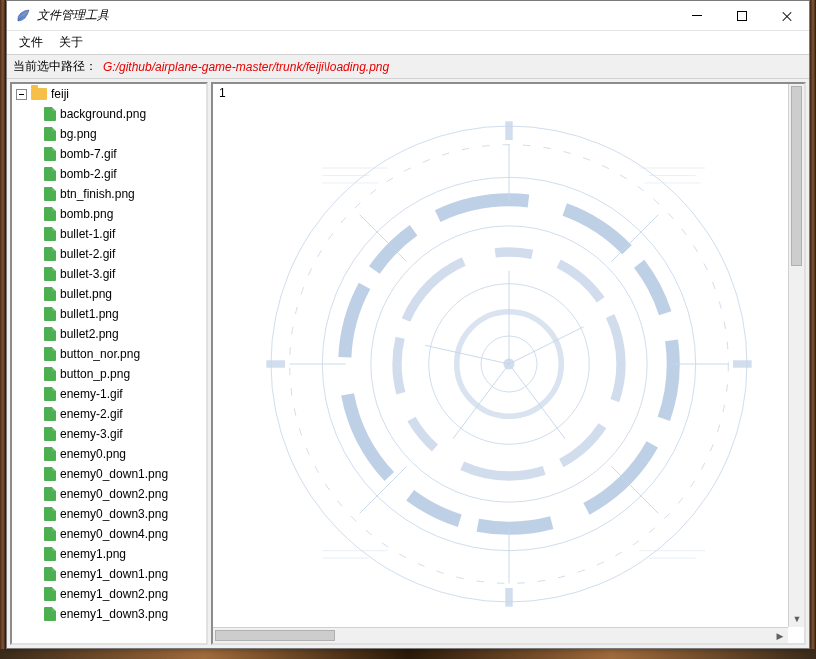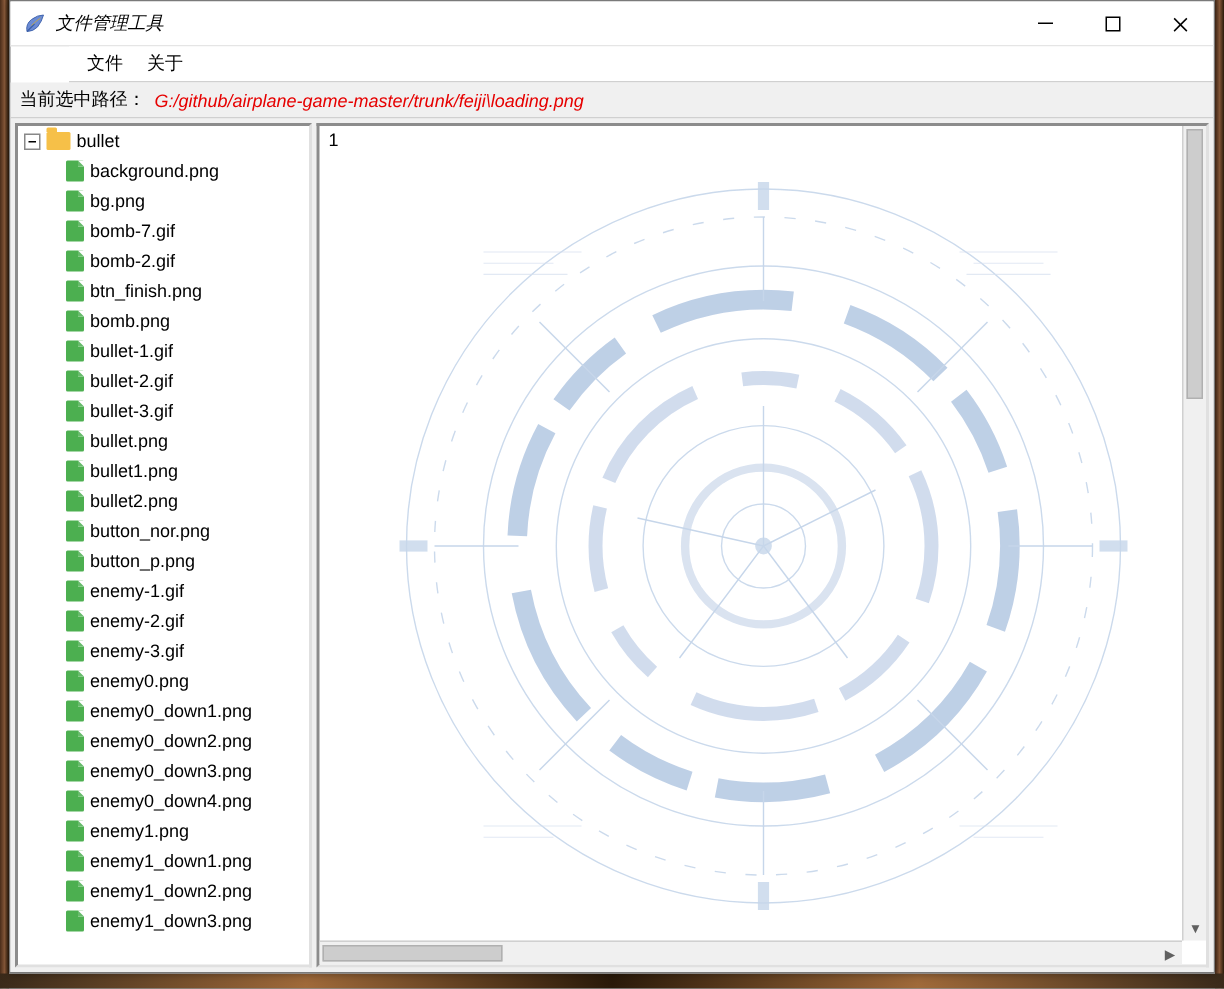--- a/index.html
+++ b/index.html
@@ -52,21 +52,20 @@
   .tk-close::after { transform:rotate(-45deg); }
 
   
   .menubar {
     height: 24px;
     display: flex; align-items: center;
     padding: 0 4px;
     color: #000;
     border-bottom: 1px solid #d0d0d0;
     background:#fff;
-    margin-left:39px;
   }
   .menubar .menu-item { padding: 3px 8px; }
 
   
   .pathrow {
     height: 24px;
     display: flex; align-items: center;
     padding: 0 6px;
     color: #000;
     font-size: 12px;
@@ -212,21 +211,21 @@
 
   <div class="body">
 
     <div class="tree-panel">
       <div class="tree">
         <ul>
           <li>
             <div class="row">
               <span class="expander"></span>
               <span class="folder-ico"></span>
-              <span>bullet</span>
+              <span>feiji</span>
             </div>
             <ul id="file-list">
                 <li>
                   <div class="row level-1">
                     <span class="file-ico"></span>
                     <span>background.png</span>
                   </div>
                 </li>
                 <li>
                   <div class="row level-1">

